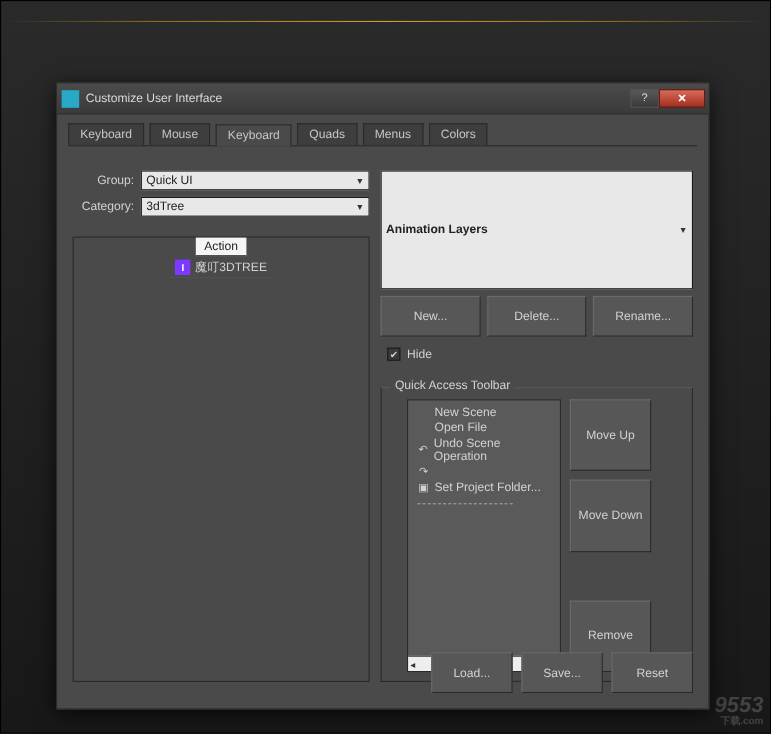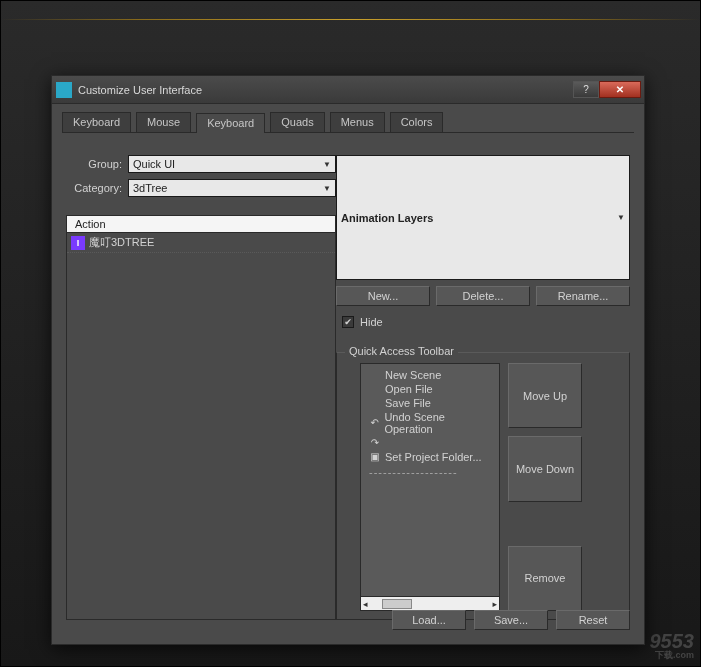--- a/index.html
+++ b/index.html
@@ -15,37 +15,37 @@
 .title-text { color: #d8d8d8; font-size: 11px; flex: 1; }
 .winbtns { display: flex; gap: 0; }
 .winbtn { width: 28px; height: 17px; display: inline-flex; align-items: center; justify-content: center; font-size: 10px; color: #ddd; border: 1px solid #555; background: linear-gradient(#5a5a5a,#3a3a3a); }
 .winbtn.help { width: 26px; }
 .winbtn.close { width: 42px; background: linear-gradient(#d96a5a,#a23020); color: #fff; border-color: #6a1a10; font-weight: bold; }
 
 .tabbar { margin: 8px 10px 0 10px; display: flex; gap: 5px; border-bottom: 1px solid #2a2a2a; padding-bottom: 0; }
 .tab { padding: 3px 10px 4px 10px; font-size: 11px; color: #c6c6c6; background: #3e3e3e; border: 1px solid #2a2a2a; border-bottom: none; cursor: pointer; }
 .tab.active { background: #4a4a4a; position: relative; top: 1px; }
 
-.content { display: flex; padding: 22px 14px 10px 14px; }
+.content { display: flex; gap: 10px; padding: 22px 14px 10px 14px; }
 .left-col { width: 270px; display: flex; flex-direction: column; }
 .right-col { flex: 1; display: flex; flex-direction: column; }
 
 .row { display: flex; align-items: center; margin-bottom: 6px; }
 .row label { width: 62px; text-align: right; font-size: 11px; color: #d2d2d2; padding-right: 6px; }
 .combo { flex: 1; height: 18px; background: #e8e8e8; border: 1px solid #1a1a1a; font-size: 11px; padding: 0 4px; display: flex; align-items: center; justify-content: space-between; color: #222; }
 .combo .arrow { font-size: 8px; color: #333; }
 
-.action-list { margin-top: 12px; border: 1px solid #2a2a2a; height: 405px; background: #4a4a4a; display: flex; flex-direction: column; }
+.action-list { margin-top: 12px; border: 1px solid #2a2a2a; height: 405px; background: #4a4a4a; display: flex; flex-direction: column; align-items: center; }
 .action-header { background: #f5f5f5; color: #222; font-size: 11px; padding: 2px 8px; border-bottom: 1px solid #2a2a2a; }
 .action-item { display: flex; align-items: center; padding: 2px 4px; font-size: 11px; color: #d2d2d2; gap: 4px; border-bottom: 1px dotted #5a5a5a; }
 .action-item.sel { background: #4a4a4a; }
 .action-icon { width: 14px; height: 14px; background: #7a3aff; color: #fff; font-size: 9px; display: inline-flex; align-items: center; justify-content: center; font-weight: bold; }
 
 .btnrow { display: flex; gap: 6px; margin-top: 4px; }
-.btn3d { flex: 1; height: 20px; min-width: 72px; font-size: 11px; color: #d2d2d2; background: #575757; border: 1px solid #2a2a2a; border-top-color: #6a6a6a; border-left-color: #6a6a6a; display: inline-flex; align-items: center; justify-content: center; cursor: pointer; }
+.btn3d { flex: 1; height: 37px; min-width: 72px; font-size: 11px; color: #d2d2d2; background: #575757; border: 1px solid #2a2a2a; border-top-color: #6a6a6a; border-left-color: #6a6a6a; display: inline-flex; align-items: center; justify-content: center; cursor: pointer; }
 
 .checkbox-row { display: flex; align-items: center; gap: 6px; font-size: 11px; color: #d2d2d2; margin: 10px 0 14px 6px; }
 .cb { width: 12px; height: 12px; background: #3a3a3a; border: 1px solid #1a1a1a; display: inline-flex; align-items: center; justify-content: center; color: #d2d2d2; font-size: 9px; }
 
 .groupbox { border: 1px solid #2a2a2a; border-top-color: #5a5a5a; padding: 10px 8px 8px 23px; position: relative; margin-top: 10px; }
 .groupbox .legend { position: absolute; top: -8px; left: 8px; background: #4a4a4a; padding: 0 4px; font-size: 11px; color: #d2d2d2; }
 .qat-body { display: flex; gap: 8px; }
 .qat-list { width: 140px; height: 248px; background: #5a5a5a; border: 1px solid #2a2a2a; font-size: 11px; color: #d2d2d2; display: flex; flex-direction: column; justify-content: space-between; }
 .qat-items { flex: 1; padding: 4px 2px; }
 .qat-item { display: flex; align-items: center; gap: 4px; padding: 1px 6px; }
@@ -133,24 +133,20 @@
               <div class="qat-items">
                 <div class="qat-item">
                     <span class="ic"></span>
                     <span>New Scene</span>
                   </div>
                 <div class="qat-item">
                     <span class="ic"></span>
                     <span>Open File</span>
                   </div>
                 <div class="qat-item">
-                    <span class="ic"></span>
-                    <span>Save File</span>
-                  </div>
-                <div class="qat-item">
                     <span class="ic">↶</span>
                     <span>Undo Scene Operation</span>
                   </div>
                 <div class="qat-item">
                     <span class="ic">↷</span>
                   </div>
                 <div class="qat-item">
                     <span class="ic">▣</span>
                     <span>Set Project Folder...</span>
                   </div>

